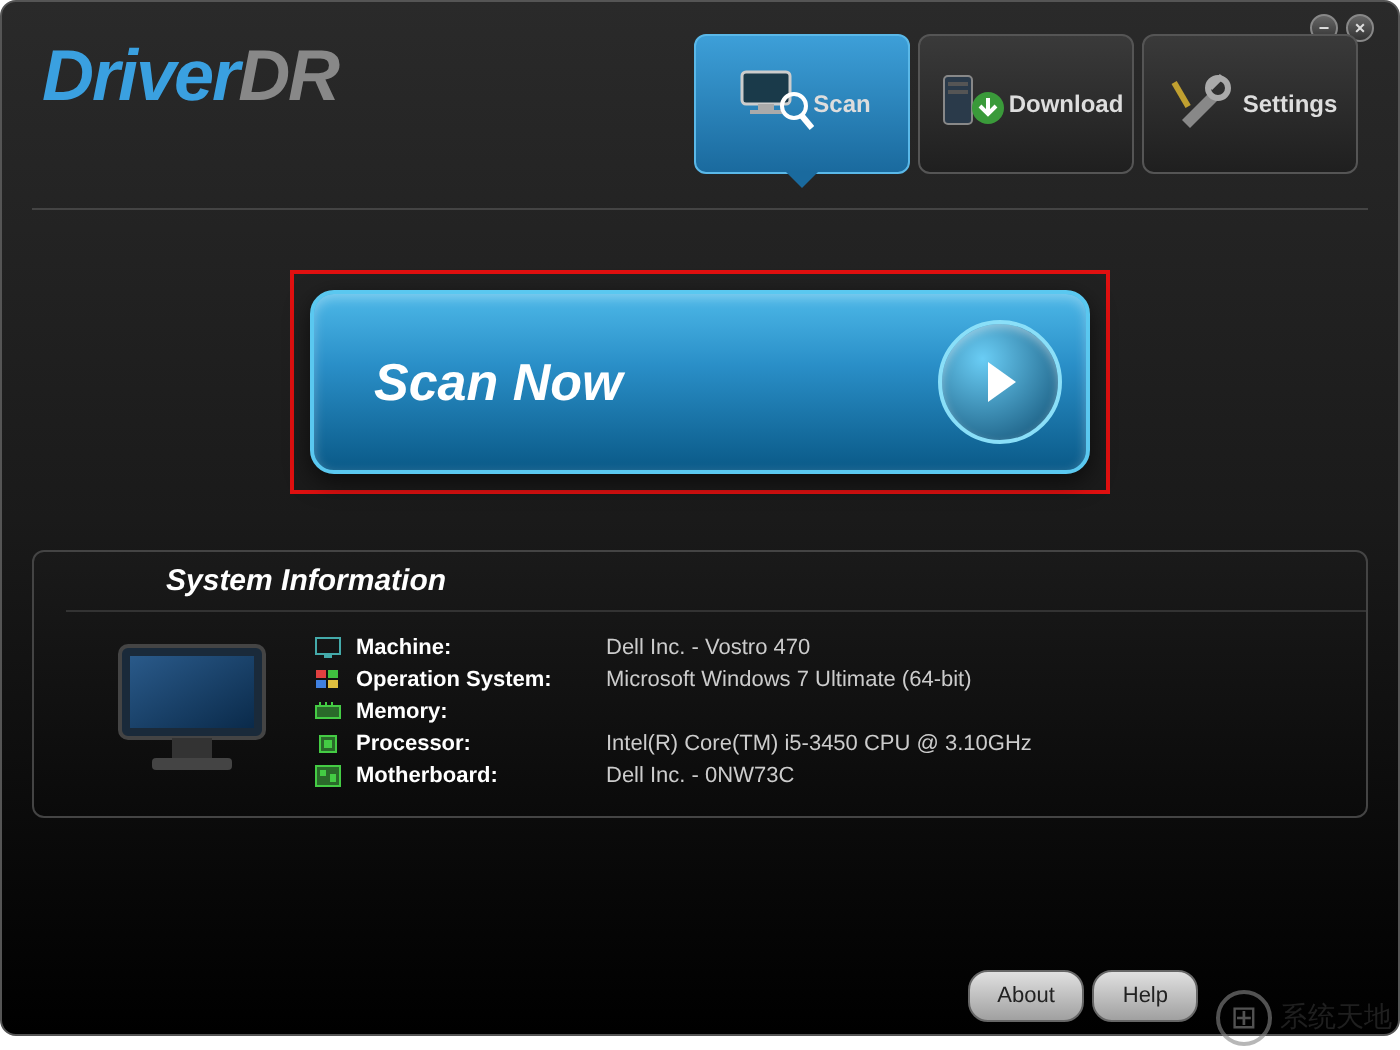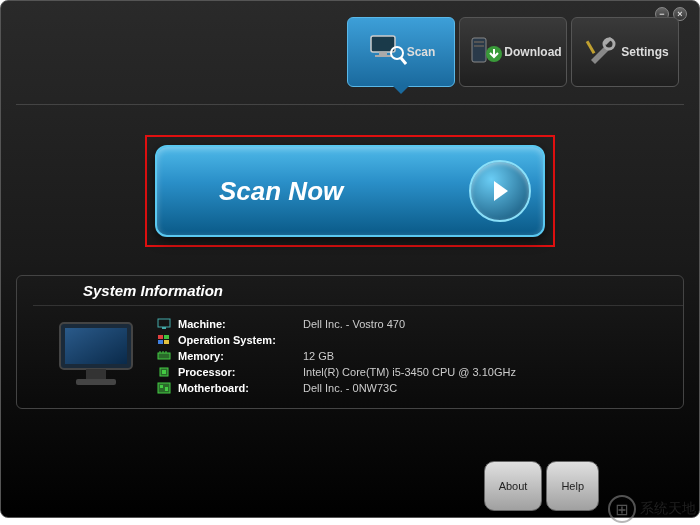--- a/index.html
+++ b/index.html
@@ -13,48 +13,51 @@
 .logo-dr { color: #888; }
 .tabs { margin-left: auto; display: flex; gap: 4px; }
 .tab { width: 108px; height: 70px; background: linear-gradient(to bottom, #3a3a3a, #1f1f1f); border: 1px solid #555; border-radius: 6px; display: flex; flex-direction: row; align-items: center; justify-content: center; color: #ddd; font-size: 12px; font-weight: bold; cursor: pointer; position: relative; }
 .tab.active { background: linear-gradient(to bottom, #3d9fd8, #1a6a9e); border-color: #5ab8e8; }
 .tab.active::after { content: ''; position: absolute; bottom: -8px; left: 50%; transform: translateX(-50%); border-left: 8px solid transparent; border-right: 8px solid transparent; border-top: 8px solid #1a6a9e; }
 .tab-icon { height: 36px; display: flex; align-items: center; justify-content: center; margin-bottom: 4px; }
 .divider { height: 1px; background: #444; margin: 8px 15px 0 15px; }
 .main-area { padding: 30px 0 0 0; display: flex; justify-content: center; }
 .scan-highlight { border: 2px solid #e01010; padding: 8px; }
 .scan-btn { width: 390px; height: 92px; background: linear-gradient(to bottom, #4db8e8 0%, #2a8fc8 40%, #0a5a88 100%); border: 2px solid #5ac8f0; border-radius: 12px; display: flex; align-items: center; padding: 0 12px 0 30px; cursor: pointer; box-shadow: inset 0 2px 6px rgba(255,255,255,0.3), 0 4px 12px rgba(0,0,0,0.6); }
-.scan-text { flex: 1; color: #fff; margin-left: 32px; }
+.scan-text { flex: 1; color: #fff; }
 .scan-title { font-size: 26px; font-weight: bold; font-style: italic; }
 .scan-sub { font-size: 11px; margin-top: 2px; }
 .scan-arrow { width: 62px; height: 62px; border-radius: 50%; background: radial-gradient(circle at 35% 30%, #6acdf5, #0d4a6e); border: 2px solid #8adff8; display: flex; align-items: center; justify-content: center; box-shadow: inset 0 2px 4px rgba(255,255,255,0.4); }
 .sysinfo { margin: 28px 15px 0 15px; border: 1px solid #444; border-radius: 6px; background: linear-gradient(to bottom, #1a1a1a, #0a0a0a); padding: 0 0 12px 16px; }
 .sysinfo-title { color: #fff; font-size: 15px; font-weight: bold; font-style: italic; padding: 6px 50px; border-bottom: 1px solid #333; }
 .sysinfo-body { display: flex; padding: 10px 16px 0 16px; gap: 12px; }
 .monitor-img { width: 95px; height: 80px; display: flex; align-items: center; justify-content: center; }
 .sysinfo-rows { flex: 1; }
 .sysinfo-row { display: flex; align-items: center; color: #ccc; font-size: 11px; padding: 2px 0; }
 .rowicon { width: 16px; height: 12px; margin-right: 6px; display: flex; align-items: center; justify-content: center; }
 .rowlabel { width: 125px; font-weight: bold; color: #fff; }
 .rowval { flex: 1; }
 .footer-btns { position: absolute; bottom: 6px; right: 100px; display: flex; gap: 4px; }
-.footer-btn { background: linear-gradient(to bottom, #e0e0e0, #a0a0a0); border: 1px solid #666; border-radius: 10px; padding: 18px 14px; font-size: 11px; color: #222; cursor: pointer; }
+.footer-btn { background: linear-gradient(to bottom, #e0e0e0, #a0a0a0); border: 1px solid #666; border-radius: 10px; padding: 6px 14px; font-size: 11px; color: #222; cursor: pointer; }
 .watermark { position: absolute; bottom: 2px; right: 4px; display: flex; align-items: center; gap: 4px; color: #333; font-size: 14px; opacity: 0.6; }
 .wm-circle { width: 28px; height: 28px; border: 2px solid #888; border-radius: 50%; display: flex; align-items: center; justify-content: center; font-size: 16px; color: #888; }
 </style>
 </head>
 <body>
 
 <div class="window">
   <div class="titlebar-controls">
     <div class="tb-btn">−</div>
     <div class="tb-btn">×</div>
   </div>
 
   <div class="header">
+    <div class="logo">
+      <span class="logo-driver">Driver</span><span class="logo-dr">DR</span>
+    </div>
     <div class="tabs">
       <div class="tab active">
         <div class="tab-icon">
           <svg width="40" height="32" viewBox="0 0 40 32">
               <rect x="4" y="2" width="24" height="16" rx="2" fill="#1a3a4a" stroke="#ccc" stroke-width="1.5"></rect>
               <rect x="12" y="18" width="8" height="3" fill="#aaa"></rect>
               <rect x="8" y="21" width="16" height="2" fill="#aaa"></rect>
               <circle cx="30" cy="19" r="6" fill="none" stroke="#fff" stroke-width="2"></circle>
               <line x1="34" y1="24" x2="39" y2="30" stroke="#fff" stroke-width="3"></line>
             </svg>
@@ -135,32 +138,32 @@
         <div class="sysinfo-row">
           <span class="rowicon">
               <svg width="14" height="12">
                 <rect x="1" y="1" width="5" height="4" fill="#e04040"></rect>
                 <rect x="7" y="1" width="5" height="4" fill="#40c040"></rect>
                 <rect x="1" y="6" width="5" height="4" fill="#4080e0"></rect>
                 <rect x="7" y="6" width="5" height="4" fill="#e0c040"></rect>
               </svg>
             </span>
           <span class="rowlabel">Operation System:</span>
+          <span class="rowval">Microsoft Windows 7 Ultimate  (64-bit)</span>
         </div>
         <div class="sysinfo-row">
           <span class="rowicon">
               <svg width="14" height="12">
                 <rect x="1" y="3" width="12" height="6" fill="#2a6a2a" stroke="#4c4"></rect>
                 <line x1="3" y1="3" x2="3" y2="1" stroke="#4c4"></line>
                 <line x1="6" y1="3" x2="6" y2="1" stroke="#4c4"></line>
                 <line x1="9" y1="3" x2="9" y2="1" stroke="#4c4"></line>
               </svg>
             </span>
           <span class="rowlabel">Memory:</span>
-          <span class="rowval">12 GB</span>
         </div>
         <div class="sysinfo-row">
           <span class="rowicon">
               <svg width="14" height="12">
                 <rect x="3" y="2" width="8" height="8" fill="#2a6a2a" stroke="#4c4"></rect>
                 <rect x="5" y="4" width="4" height="4" fill="#4c4"></rect>
               </svg>
             </span>
           <span class="rowlabel">Processor:</span>
           <span class="rowval">Intel(R) Core(TM) i5-3450 CPU @ 3.10GHz</span>

